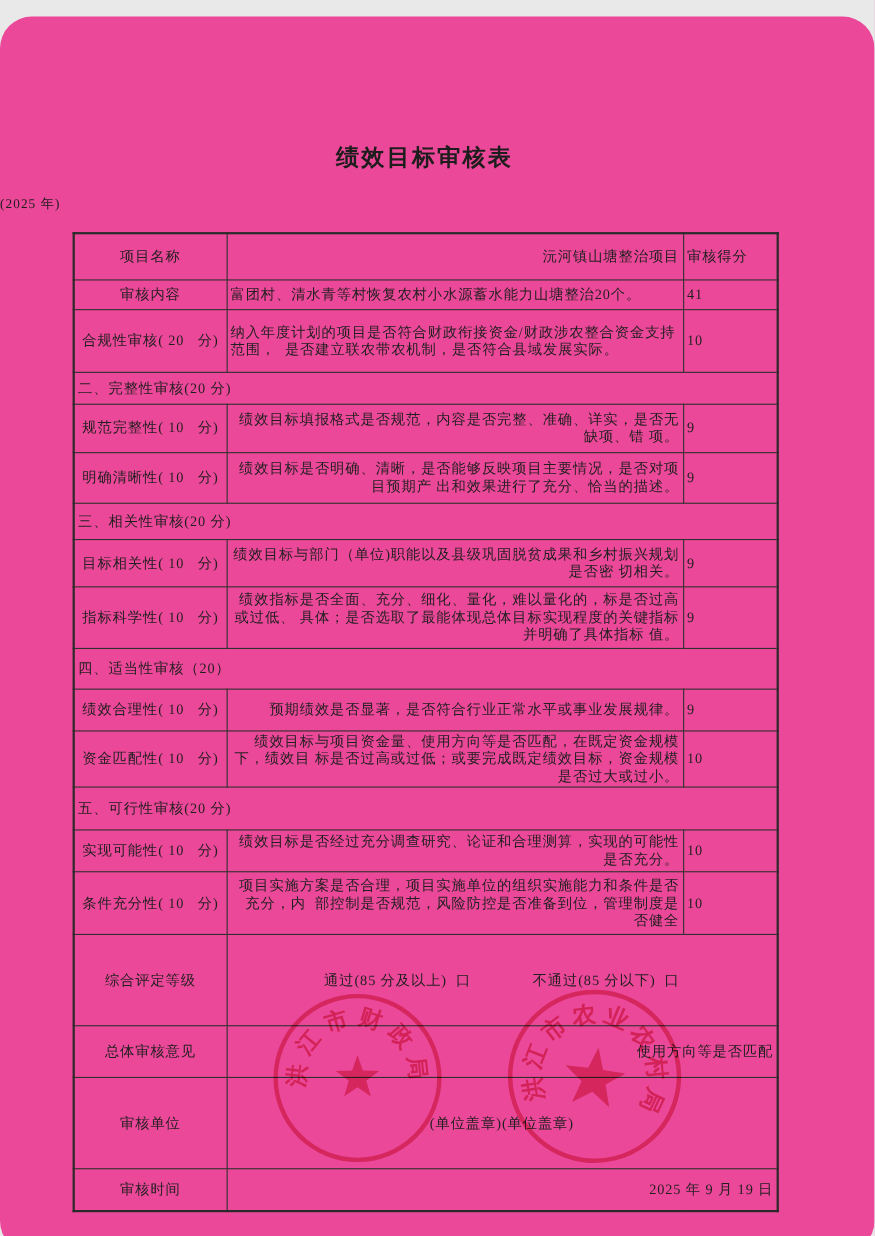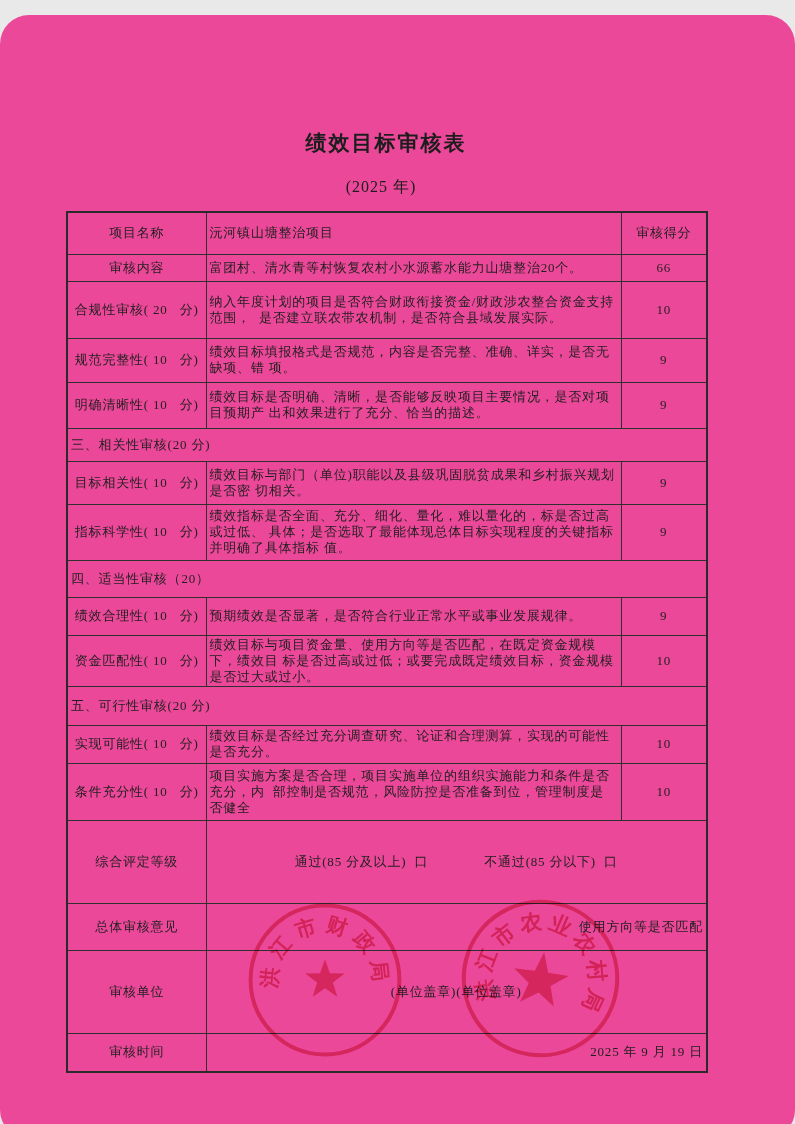--- a/index.html
+++ b/index.html
@@ -11,38 +11,38 @@
     color:#222;
     border-radius:29px;
   }
   .doc-title {
     position:absolute; top:114px; left:0; width:772px;
     text-align:center; font-size:21px; font-weight:700;
     letter-spacing:2px; color:#1d1d1d;
   }
   .doc-subtitle {
     position:absolute; top:162px; left:0; width:762px;
-    text-align:center; font-size:16px; letter-spacing:1px; color:#1d1d1d;
+    text-align:left; font-size:12px; letter-spacing:1px; color:#1d1d1d;
   }
   table.review {
     position:absolute; left:66px; top:196px; width:640px;
     border-collapse:collapse; table-layout:fixed;
     background:transparent;
   }
   table.review td {
     border:1.6px solid #2f2f2f;
     font-size:13px; line-height:16px; letter-spacing:0.8px;
     vertical-align:middle; color:#1f1f1f;
     padding:1px 3px; overflow:hidden;
   }
   table.review { border:2.4px solid #2a2a2a;padding-left:12px; }
   td.lab   { text-align:center; font-size:13.5px; white-space:pre-wrap; }
-  td.desc  { text-align:left; white-space:pre-wrap; }
+  td.desc  { text-align:right; white-space:pre-wrap; }
   td.desc.left { text-align:left; }
-  td.score { text-align:center; font-family:"Liberation Serif",serif; }
+  td.score { text-align:left; font-family:"Liberation Serif",serif; }
   td.sec   { text-align:left; padding-left:7px; font-size:13.5px; }
   td.merge { text-align:right; white-space:pre-wrap; }
   .rating-line { display:flex; justify-content:center; gap:56px; white-space:pre-wrap; }
   .seal-line   { display:flex; justify-content:center; white-space:pre-wrap; }
   .stamp {
     position:absolute; mix-blend-mode:multiply; pointer-events:none;
   }
   .stamp svg { display:block; }
   .stamp .ring { fill:none; stroke-width:5; opacity:0.72; }
   .stamp .seal-text { font-size:26px; font-weight:700; opacity:0.8;
@@ -67,26 +67,29 @@
       </colgroup>
     <tbody>
       <tr style="height:42px">
         <td class="lab">项目名称</td>
         <td class="desc">沅河镇山塘整治项目</td>
         <td class="score">审核得分</td>
       </tr>
       <tr style="height:27px">
         <td class="lab">审核内容</td>
         <td class="desc left">富团村、清水青等村恢复农村小水源蓄水能力山塘整治20个。</td>
-        <td class="score">66</td>
+        <td class="score">41</td>
       </tr>
       <tr style="height:57px">
         <td class="lab">合规性审核( 20   分)</td>
         <td class="desc left">纳入年度计划的项目是否符合财政衔接资金/财政涉农整合资金支持范围，  是否建立联农带农机制，是否符合县域发展实际。</td>
         <td class="score">10</td>
+      </tr>
+      <tr style="height:29px">
+        <td class="sec" colspan="3">二、完整性审核(20 分)</td>
       </tr>
       <tr style="height:44px">
         <td class="lab">规范完整性( 10   分)</td>
         <td class="desc">绩效目标填报格式是否规范，内容是否完整、准确、详实，是否无缺项、错 项。</td>
         <td class="score">9</td>
       </tr>
       <tr style="height:46px">
         <td class="lab">明确清晰性( 10   分)</td>
         <td class="desc">绩效目标是否明确、清晰，是否能够反映项目主要情况，是否对项目预期产 出和效果进行了充分、恰当的描述。</td>
         <td class="score">9</td>

